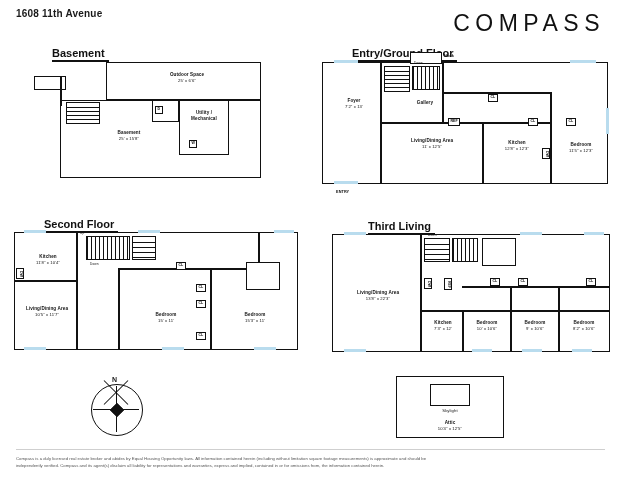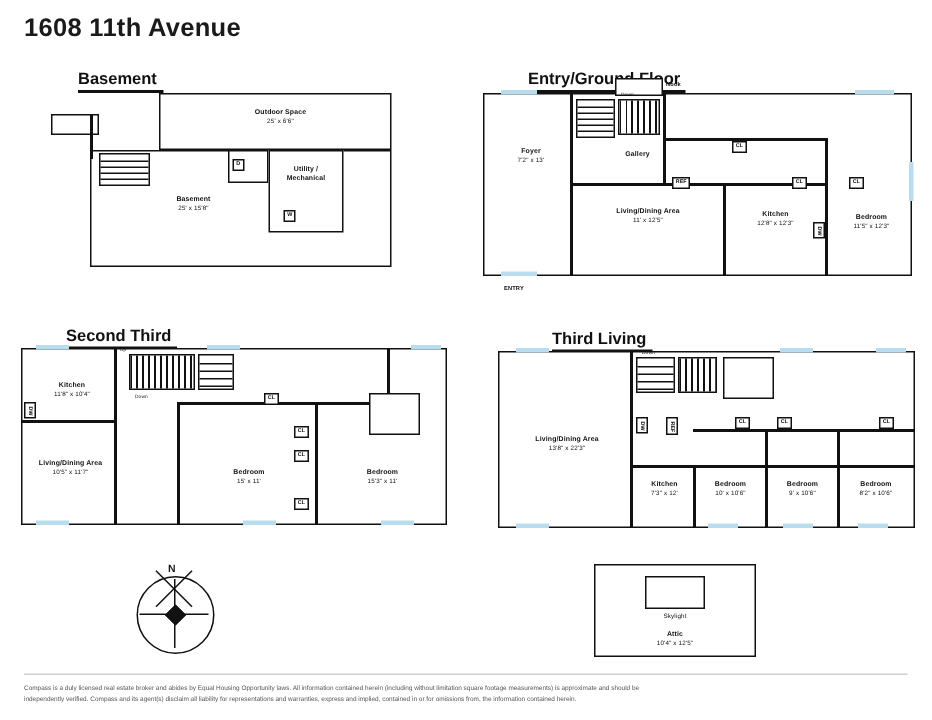--- a/index.html
+++ b/index.html
@@ -8,21 +8,21 @@
     background:#ffffff;
     font-family:"Liberation Sans", sans-serif;
     color:#1a1a1a;
     overflow:hidden;
     position:relative;
   }
   .page{position:absolute;inset:0;}
 
   
   .addr{position:absolute;left:16px;top:8px;line-height:1.25;}
-  .addr .l1{font-size:17px;font-weight:bold;letter-spacing:.2px;}
+  .addr .l1{font-size:10px;font-weight:bold;letter-spacing:.2px;}
   .addr .l2{font-size:13px;font-weight:bold;letter-spacing:.2px;}
   .brand{position:absolute;right:16px;top:10px;font-size:23px;letter-spacing:5.5px;
          font-family:"Liberation Sans", sans-serif;font-weight:300;color:#111;}
 
   
   .ptitle{position:absolute;font-size:11px;font-weight:bold;color:#111;}
   .ptitle::after{content:"";position:absolute;left:0;right:-4px;bottom:-3px;height:1.6px;background:#111;}
 
   
   .plan{position:absolute;}
@@ -54,20 +54,21 @@
   .rule{position:absolute;left:16px;top:449px;width:589px;height:1px;background:#cfcfcf;}
 </style>
 </head>
 <body>
 
 <div class="page">
 
   <div class="addr">
     <div class="l1">1608 11th Avenue</div>
   </div>
+  <div class="brand">COMPASS</div>
 
   <div class="ptitle" style="left:52px;top:47px;">Basement</div>
   <div class="plan" style="left:24px;top:62px;width:250px;height:130px;">
 
     <div class="room" style="left:82px;top:0px;width:155px;height:38px;"></div>
 
     <div class="room" style="left:36px;top:38px;width:201px;height:78px;"></div>
 
     <div class="room" style="left:10px;top:14px;width:32px;height:14px;"></div>
     <div class="thin" style="left:36px;top:14px;width:2px;height:30px;"></div>
@@ -150,21 +151,21 @@
 
     <div class="tag" style="left:166px;top:32px;">CL</div>
     <div class="tag" style="left:206px;top:56px;">CL</div>
     <div class="tag" style="left:244px;top:56px;">CL</div>
     <div class="tag" style="left:126px;top:56px;">REF</div>
     <div class="vtag" style="left:220px;top:86px;">DW</div>
     <div class="smalltxt" style="left:14px;top:128px;font-weight:bold;">ENTRY</div>
     <div class="smalltxt" style="left:92px;top:-1px;font-size:3.2px;">Down</div>
   </div>
 
-  <div class="ptitle" style="left:44px;top:218px;">Second Third</div>
+  <div class="ptitle" style="left:44px;top:218px;">Second Floor</div>
   <div class="plan" style="left:14px;top:232px;width:290px;height:130px;">
     <div class="room" style="left:0px;top:0px;width:284px;height:118px;"></div>
     <div class="thin" style="left:62px;top:0px;width:1.6px;height:118px;"></div>
     <div class="thin" style="left:0px;top:48px;width:62px;height:1.6px;"></div>
     <div class="thin" style="left:104px;top:36px;width:1.6px;height:82px;"></div>
     <div class="thin" style="left:104px;top:36px;width:140px;height:1.6px;"></div>
     <div class="thin" style="left:196px;top:36px;width:1.6px;height:82px;"></div>
     <div class="thin" style="left:244px;top:0px;width:1.6px;height:50px;"></div>
 
     <div class="hatch" style="left:72px;top:4px;width:44px;height:24px;"></div>

